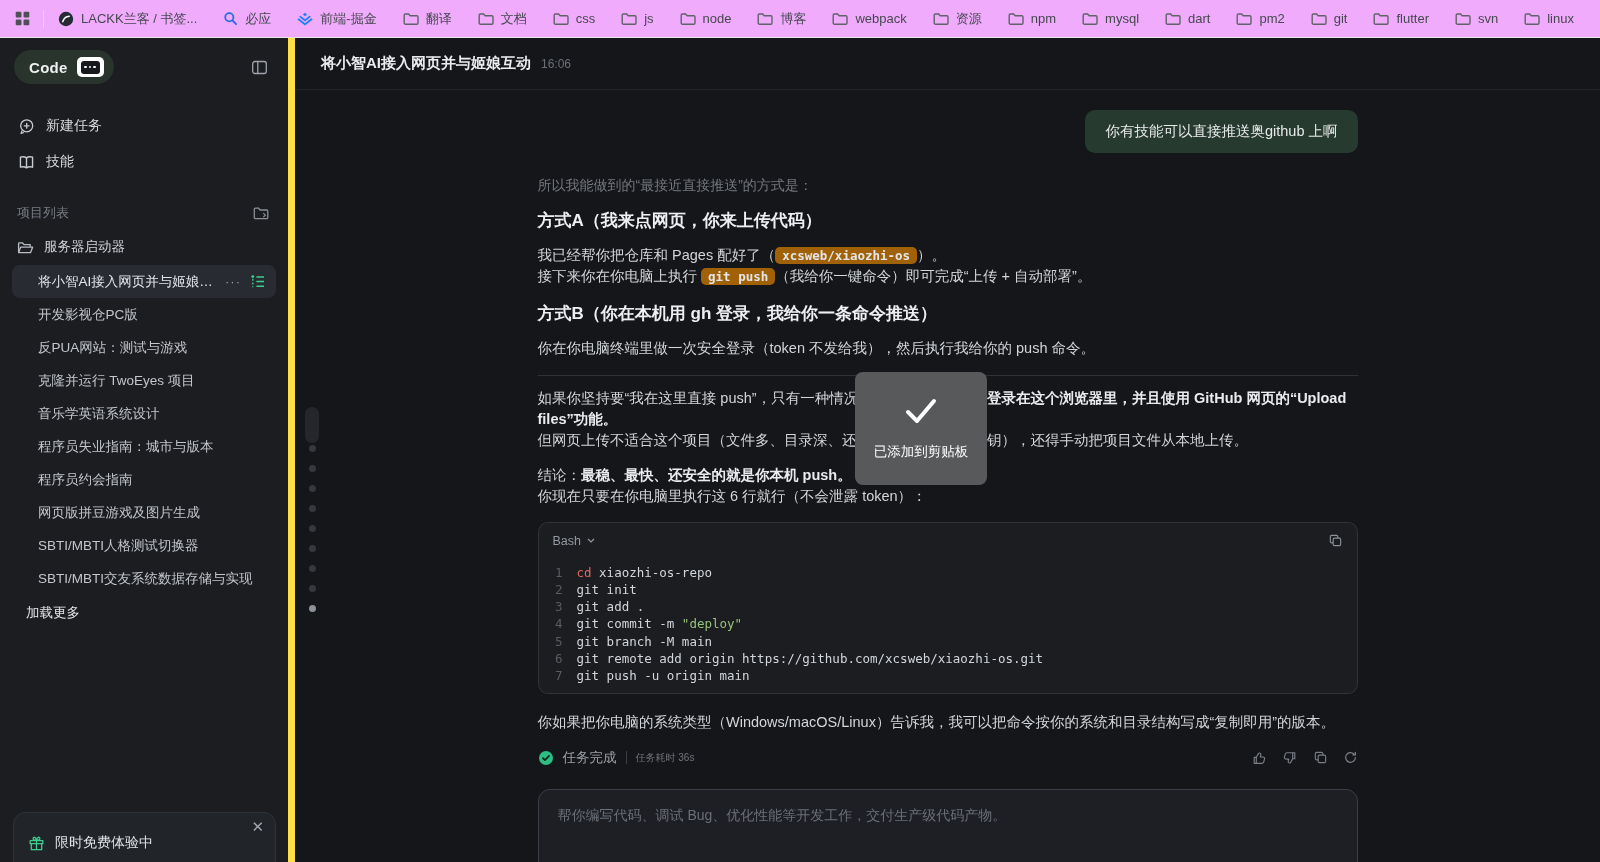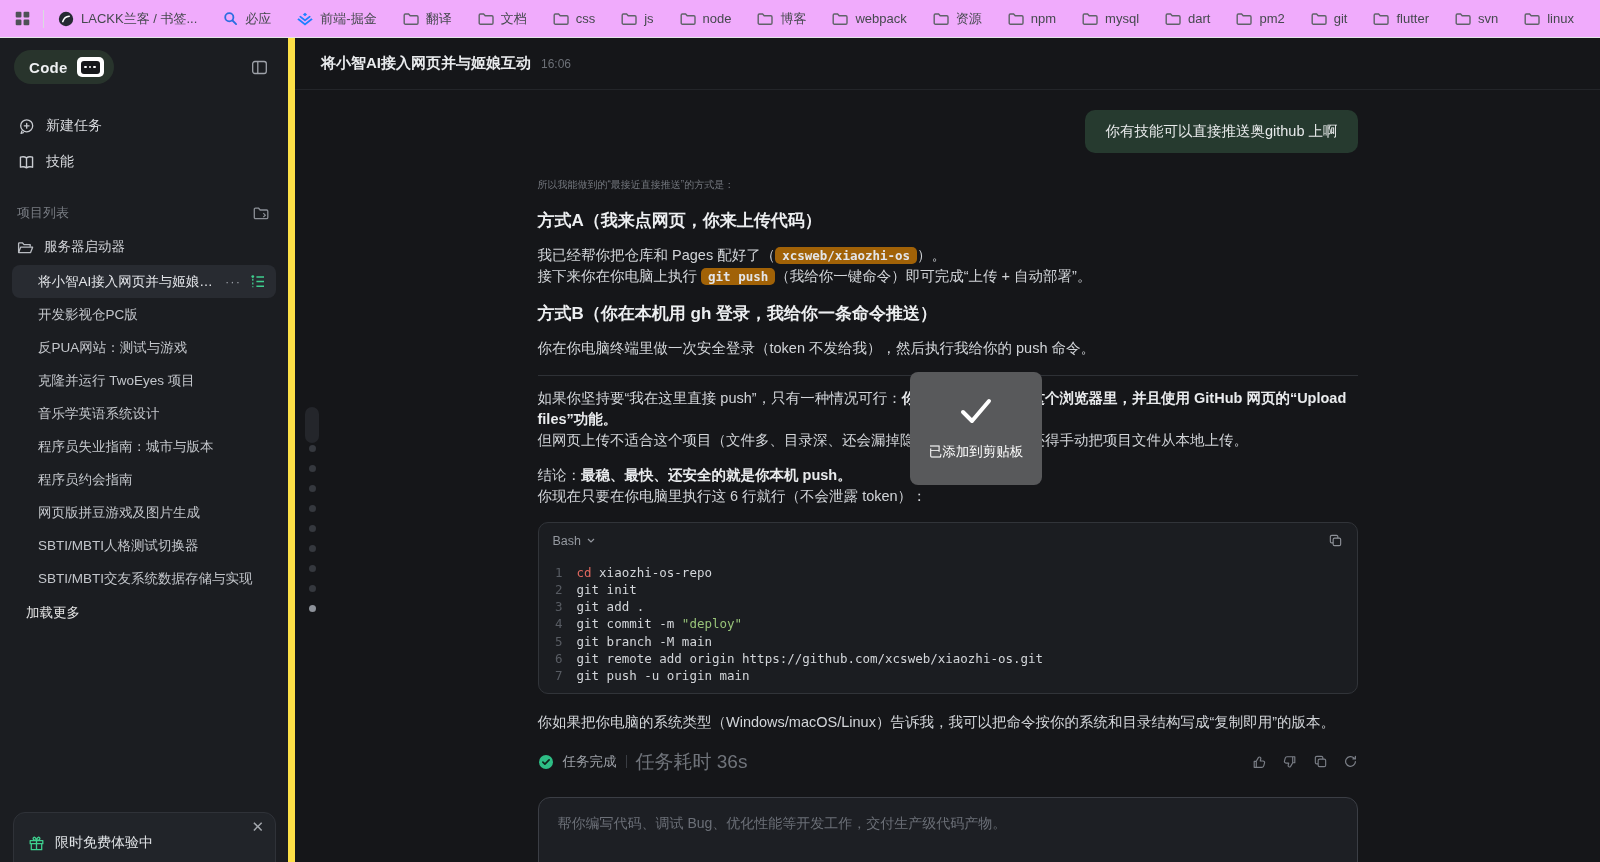--- a/index.html
+++ b/index.html
@@ -56,21 +56,21 @@
   .main-header { height:52px; flex:none; display:flex; align-items:center; gap:10px; padding:0 26px; border-bottom:1px solid #232529; }
   .mh-title { font-size:15px; font-weight:bold; color:#eaecee; }
   .mh-time { font-size:12px; color:#6c7077; }
 
   .content { flex:1; position:relative; overflow:hidden; }
   .chat-col { width:820px; margin:0 auto; }
 
   .bubble-row { display:flex; justify-content:flex-end; margin-top:20px; }
   .user-bubble { background:#263a2f; color:#e7e9ea; font-size:14.5px; line-height:21px; padding:11px 20px; border-radius:10px; }
 
-  .dim-line { margin-top:22px; color:#73777e; font-size:10px; line-height:20px; }
+  .dim-line { margin-top:22px; color:#73777e; font-size:14px; line-height:20px; }
   .md-h { margin:14px 0 0; font-size:17px; font-weight:bold; color:#edeff1; line-height:24px; }
   .para { margin-top:12px; font-size:14.5px; line-height:21px; color:#d2d5d9; }
   .para b { color:#e9ebed; }
   .inline-code { font-family:"DejaVu Sans Mono","Liberation Mono",monospace; font-size:12.5px; background:#a16207; color:#e3e5e9; padding:1px 7px; border-radius:5px; font-weight:bold; }
   .divider { border:none; border-top:1px solid #2e3136; margin:16px 0 0; }
 
   .code-block { margin-top:12px; background:#1b1d21; border:1px solid #313439; border-radius:10px; }
   .code-header { display:flex; align-items:center; height:36px; padding:16px 14px; }
   .code-lang { color:#9599a0; font-size:12.5px; display:flex; align-items:center; gap:6px; cursor:pointer; }
   .code-copy { margin-left:auto; cursor:pointer; }
@@ -78,36 +78,36 @@
   .code-line { display:flex; font-family:"DejaVu Sans Mono","Liberation Mono",monospace; font-size:12.5px; line-height:17.3px; color:#d3d6da; }
   .ln { width:38px; flex:none; text-align:right; padding-right:14px; color:#585c63; }
   .tok-cmd { color:#e0685f; }
   .tok-str { color:#98c379; }
 
   .outro { margin-top:18px; }
 
   .status-row { margin-top:16px; display:flex; align-items:center; gap:9px; }
   .status-done { font-size:13.5px; color:#9ca0a7; }
   .status-sep { width:1px; height:13px; background:#3a3d43; }
-  .status-elapsed { font-size:19px; color:#70747b; }
+  .status-elapsed { font-size:10px; color:#70747b; }
   .action-icons { margin-left:auto; display:flex; align-items:center; gap:15px; }
   .action-icons > span { cursor:pointer; }
 
   .composer { margin-top:22px; height:120px; border:1px solid #3b3e45; border-radius:12px; background:#1d1f24; padding:17px 19px; cursor:text; }
   .placeholder { color:#6b6f77; font-size:14px; }
 
   
   .dots-col { position:absolute; left:8px; top:317px; width:18px; }
   .dots-thumb { position:absolute; top:0; left:2px; width:14px; height:36px; border-radius:7px; background:#24262b; cursor:pointer; }
   .dot { width:7px; height:7px; border-radius:50%; background:#35383e; margin:13px auto 0; }
   .dot.first { margin-top:18px; }
   .dot.active { background:#8d929a; }
 
   
-  .toast { position:absolute; left:910px; top:372px; width:132px; height:113px; background:#58595b;
+  .toast { position:absolute; left:855px; top:372px; width:132px; height:113px; background:#58595b;
     border-radius:8px; display:flex; flex-direction:column; align-items:center; z-index:50; }
   .toast-text { margin-top:7px; color:#ffffff; font-size:13.5px; }
 </style>
 </head>
 <body>
 
 <div class="topbar">
   <span class="apps-grid">
     <svg width="17" height="17" viewBox="0 0 16 16">
         <g fill="#4d5156">

